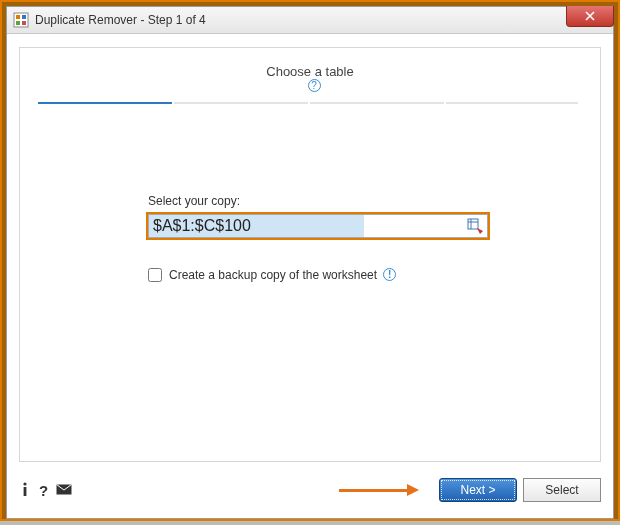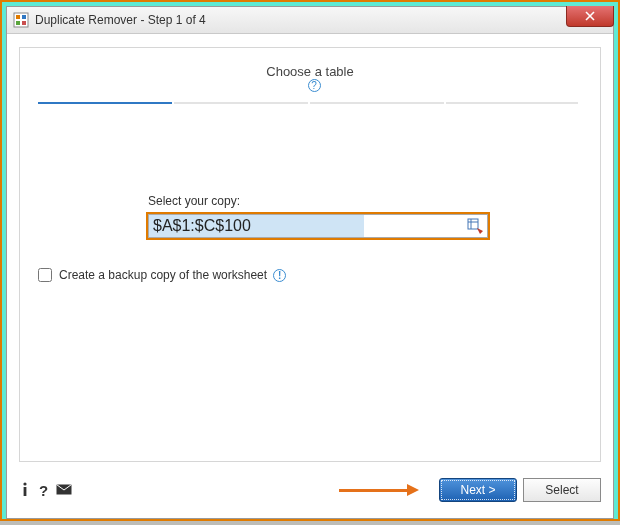--- a/index.html
+++ b/index.html
@@ -11,21 +11,21 @@
     font-size: 12px;
     color: #333;
     background: #bdbdb8;
   }
   .outer-frame {
     position: absolute;
     left: 0; top: 0;
     width: 620px;
     height: 521px;
     border: 2px solid #e07b00;
-    background: #5eead4;
+    background: #a16207;
     box-sizing: border-box;
   }
   .win {
     position: absolute;
     left: 4px; top: 4px;
     width: 608px; height: 513px;
     box-sizing: border-box;
     background: #fff;
     border: 1px solid #9a9a9a;
   }
@@ -151,23 +151,23 @@
   }
   .picker-btn {
     width: 24px;
     display: flex;
     align-items: center;
     justify-content: center;
     background: #fff;
     border-left: 0px solid #ddd;
   }
   .backup-row {
+    margin-left: 110px;
     margin-top: 30px;
     display: flex;
-    align-items: center;
     font-size: 12px;
     color: #333;
   }
   .backup-row input[type=checkbox] {
     width: 14px; height: 14px;
     margin: 0 7px 0 0;
   }
 
   .footer {
     position: absolute;

